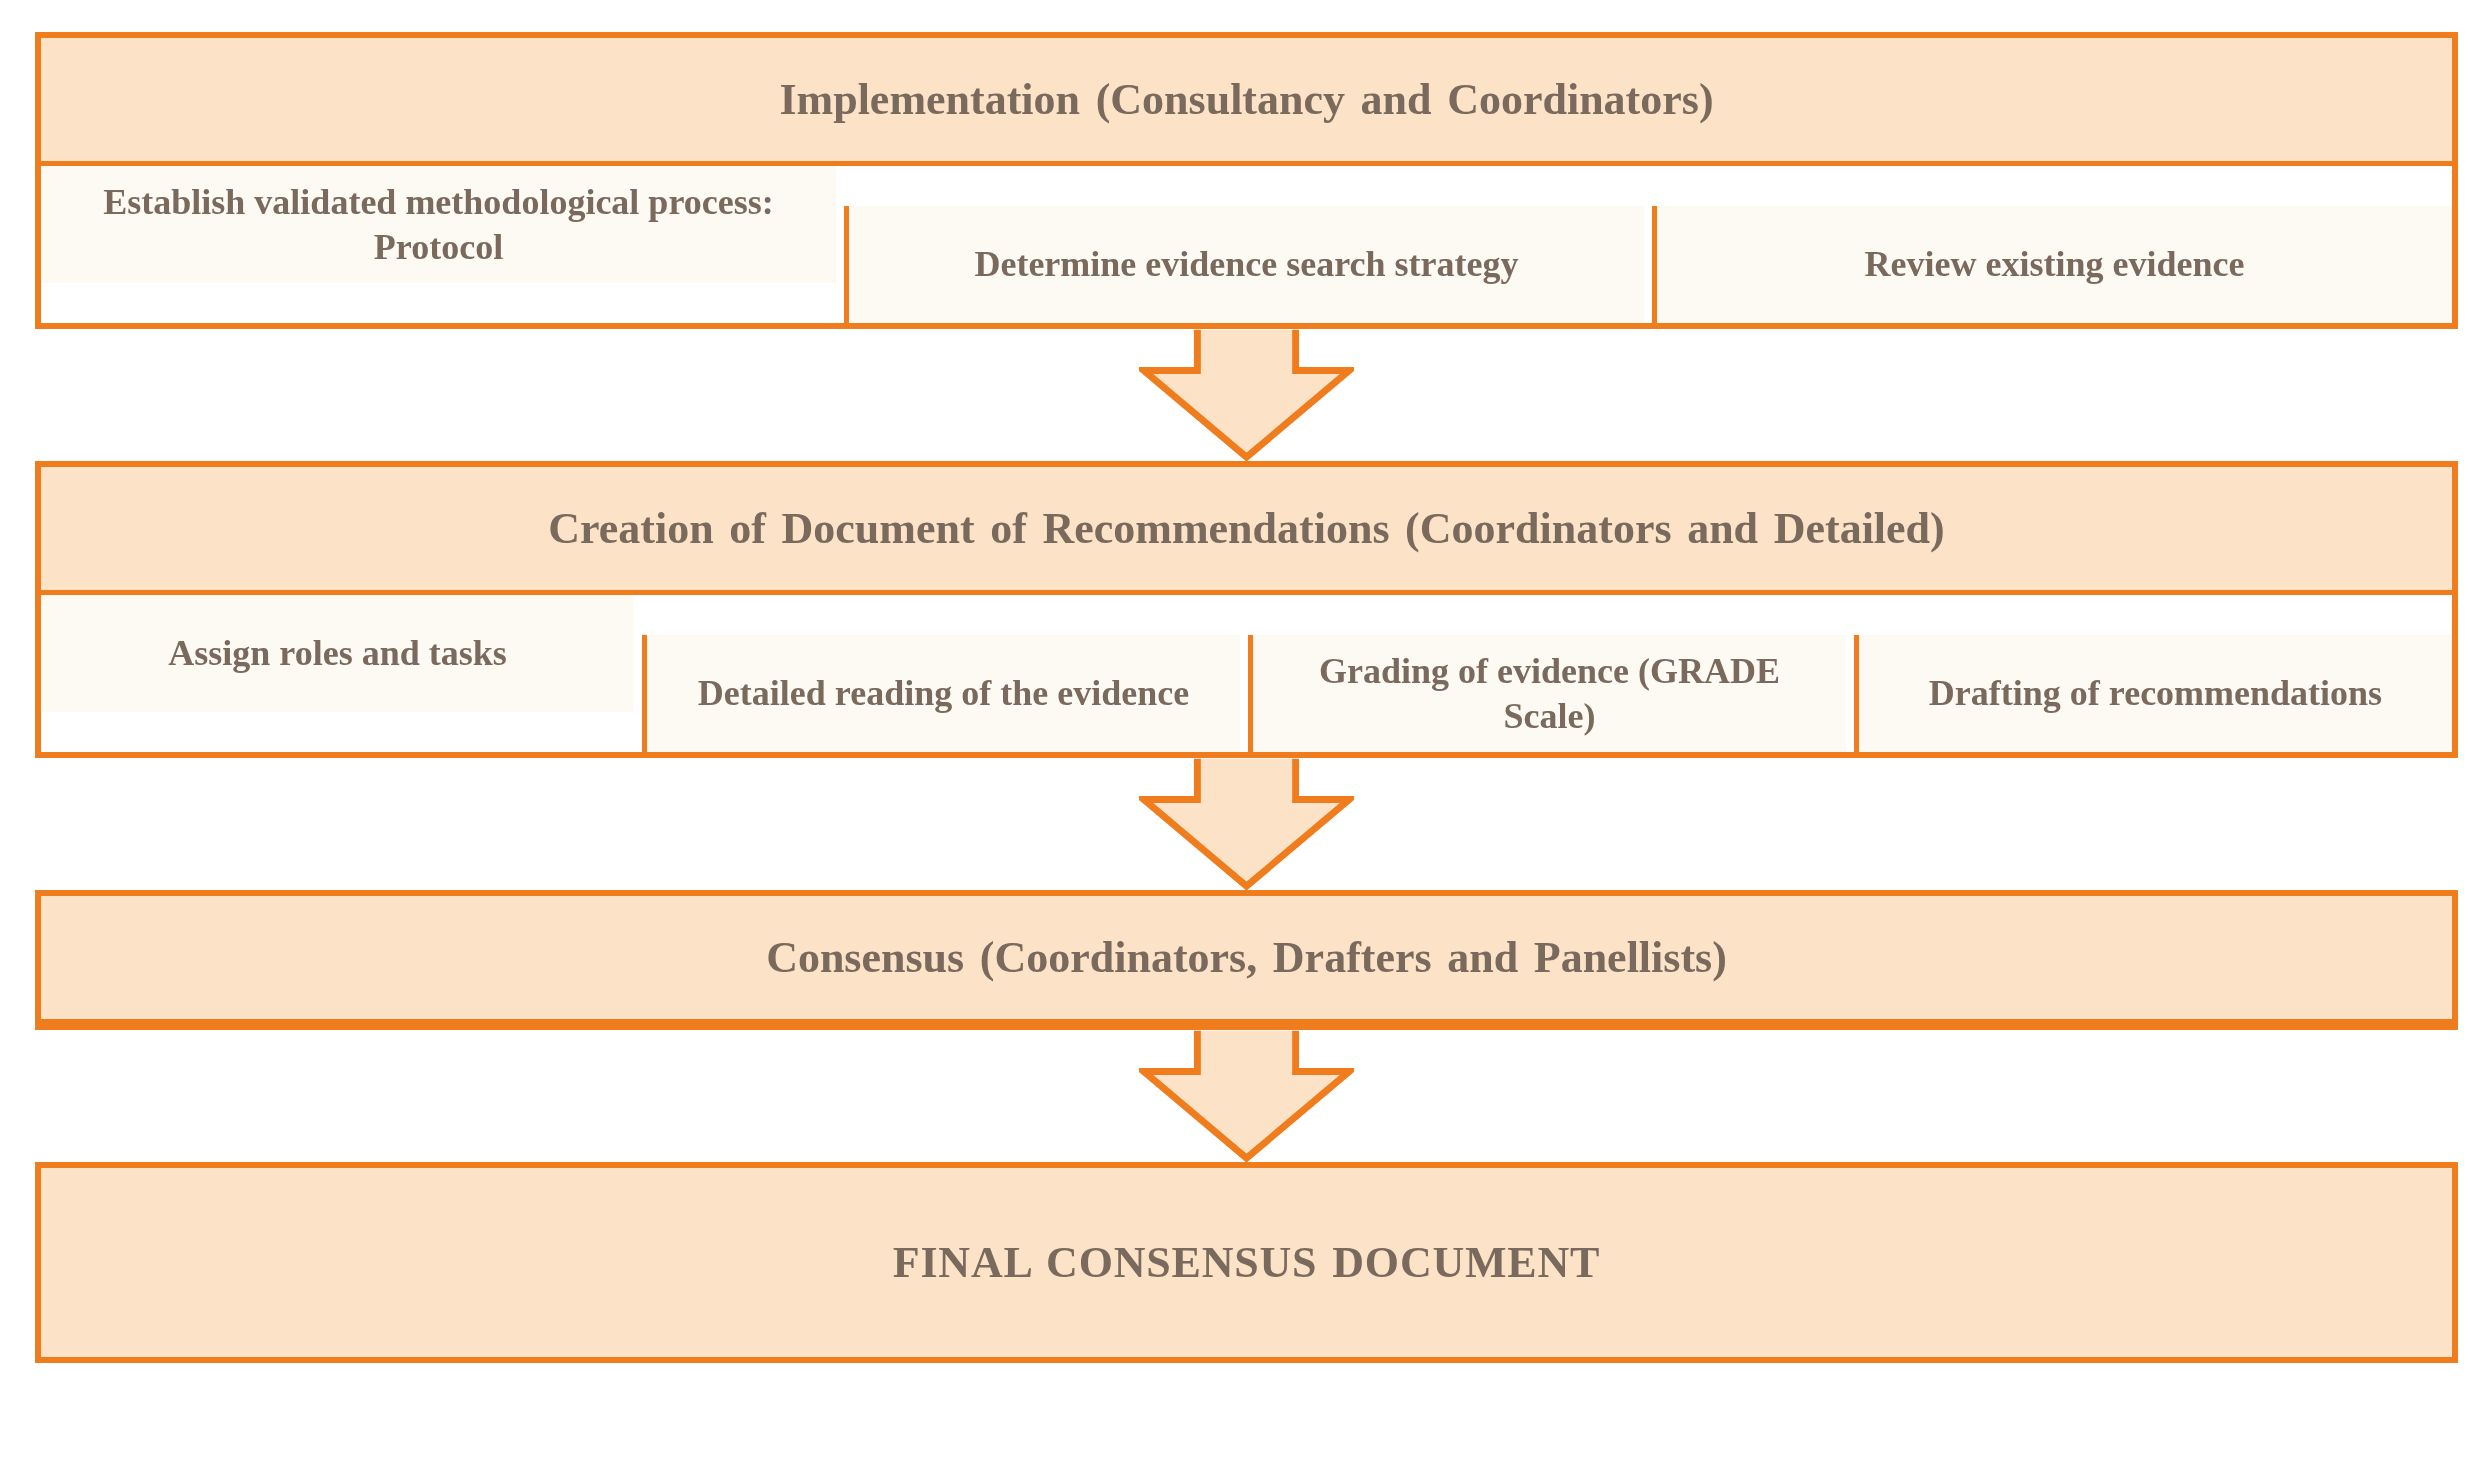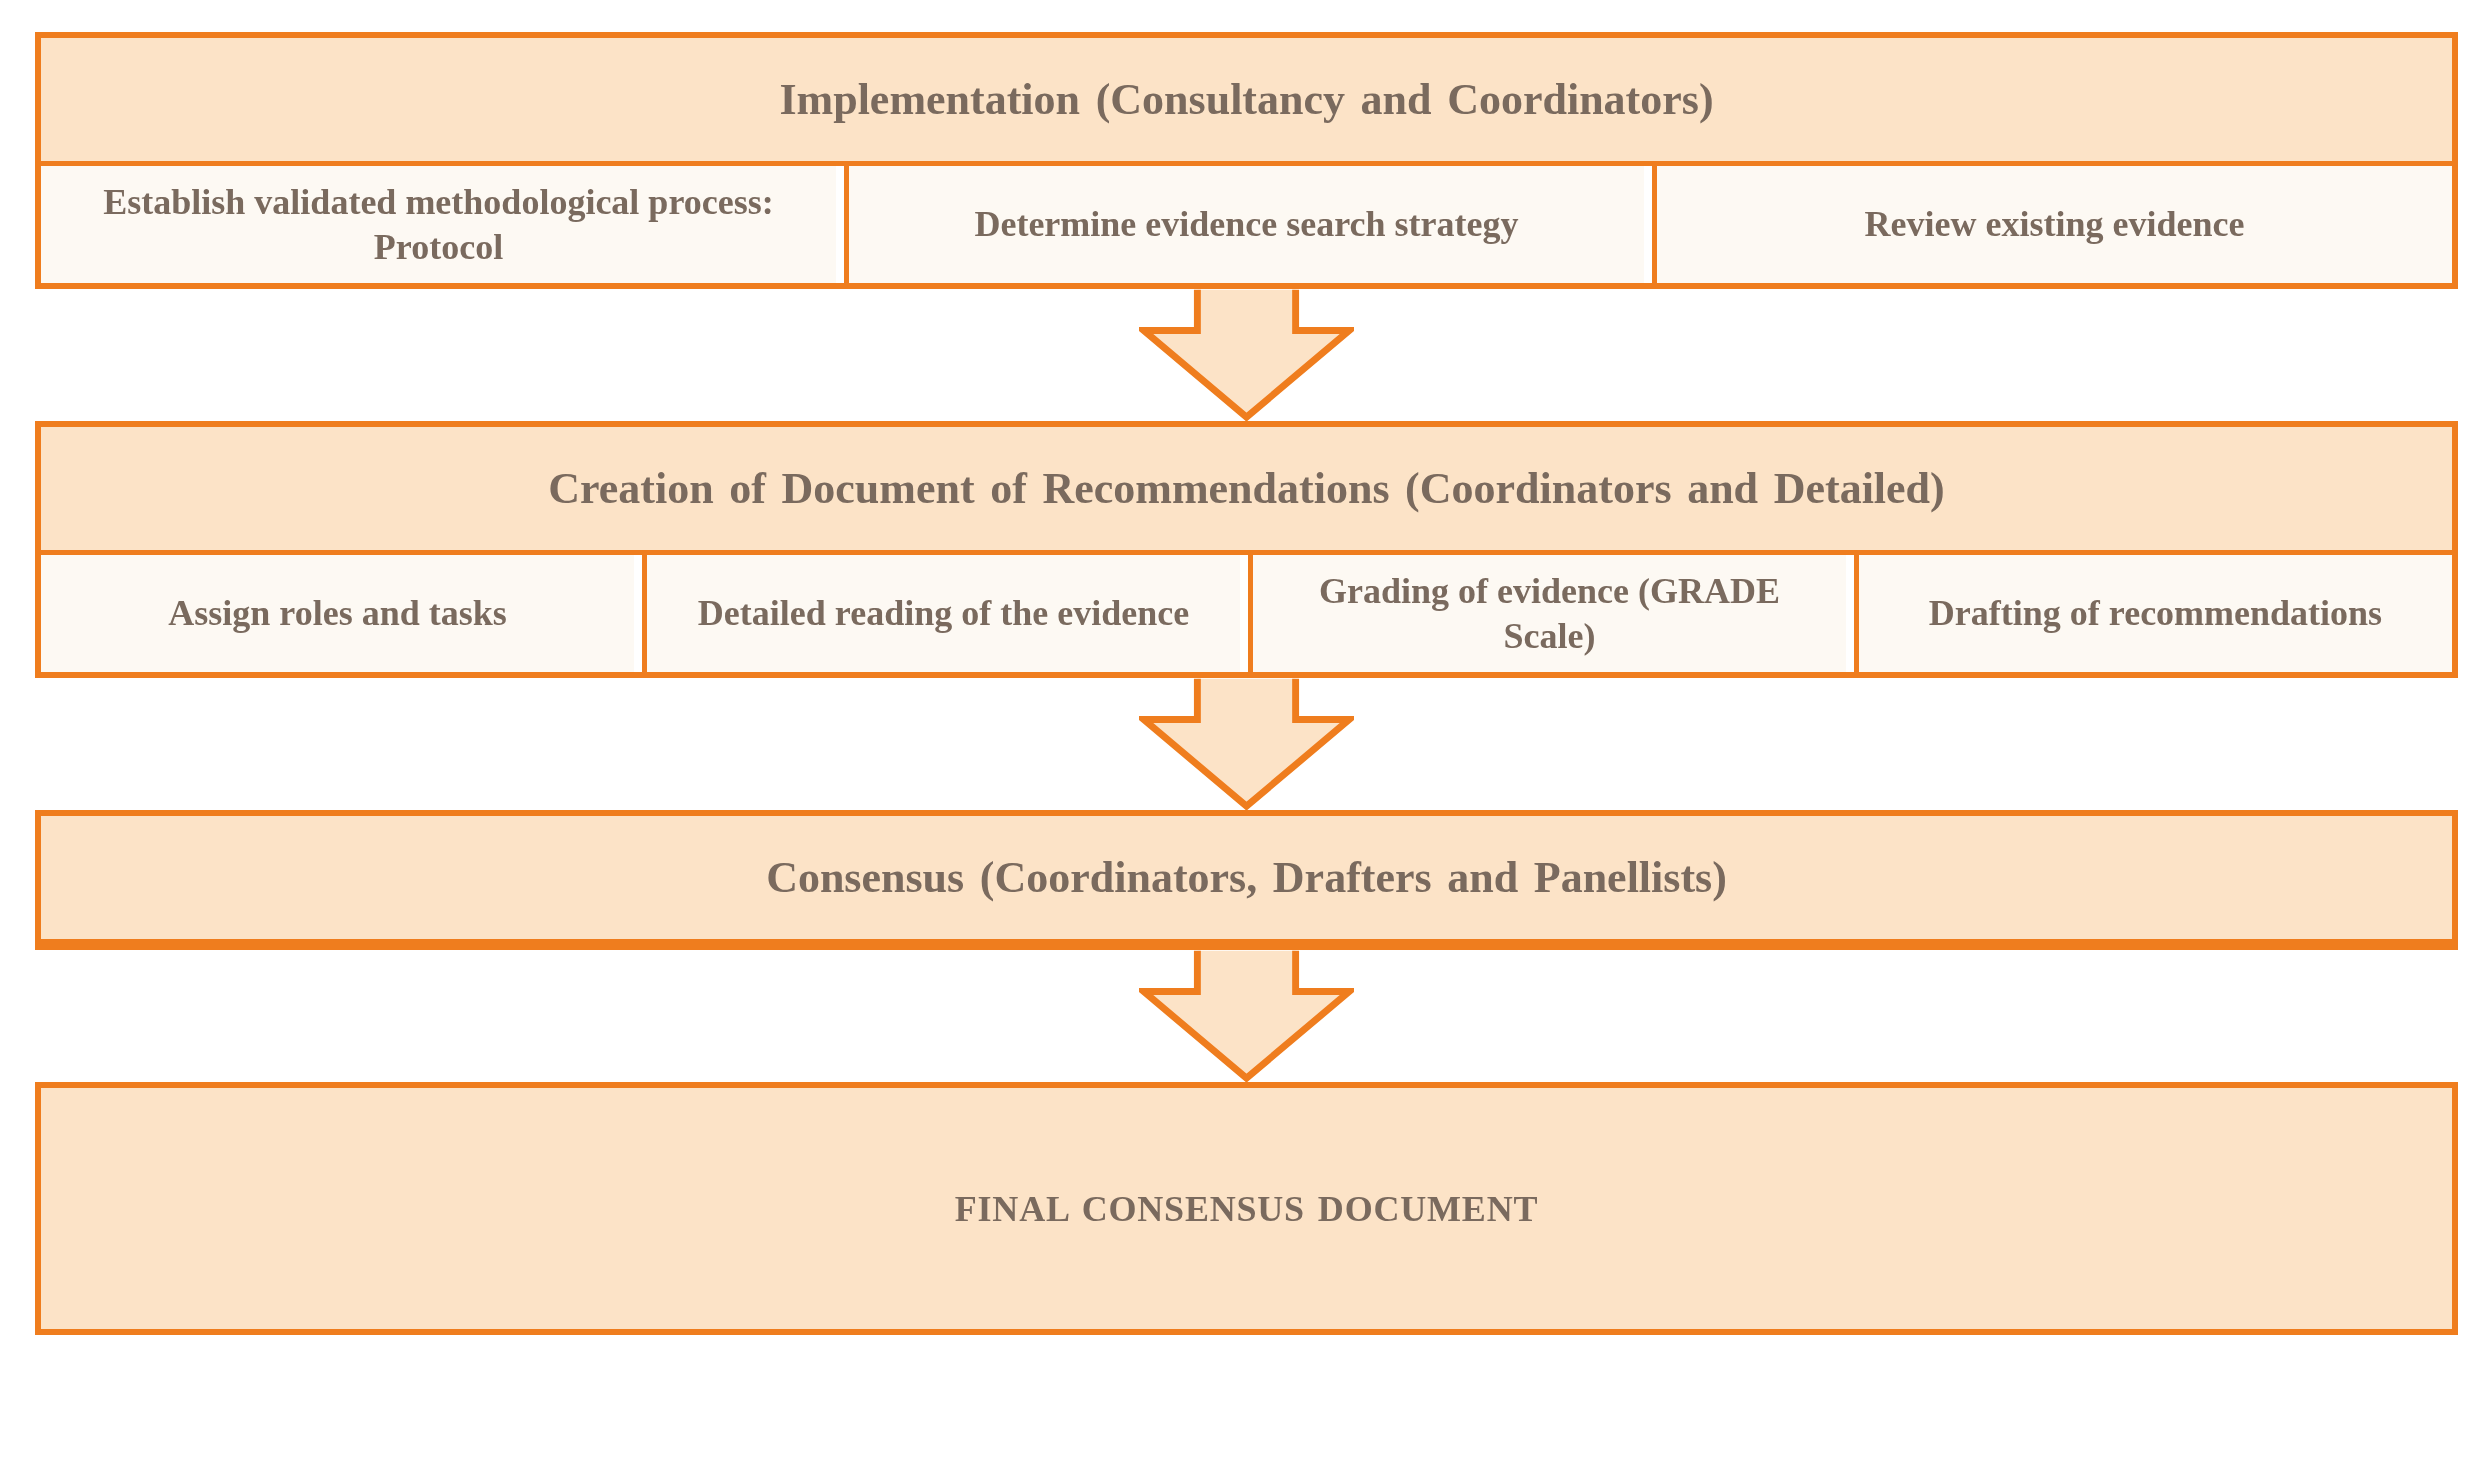--- a/index.html
+++ b/index.html
@@ -55,43 +55,43 @@
     display: flex;
     align-items: center;
     justify-content: center;
     text-align: center;
     font-size: 36px;
     font-weight: bold;
     line-height: 1.25;
     color: var(--text);
     padding: 0 35px;
   }
-  .cell + .cell { border-left: 5.4px solid var(--orange); }
+  .cell + .cell { border-left: 5.4px solid var(--orange); margin-top: 40px; }
   .arrow-wrap {
     height: 132px;
     display: flex;
     justify-content: center;
     align-items: flex-start;
   }
   .arrow-wrap svg { display: block; }
   .arrow-wrap path {
     fill: var(--band-fill);
     stroke: var(--orange);
     stroke-width: 9;
     stroke-linejoin: miter;
   }
   .final-box {
     width: 100%;
-    height: 253px;
+    height: 201px;
     border: 6.1px solid var(--orange);
     background: var(--band-fill);
     display: flex;
     align-items: center;
     justify-content: center;
-    font-size: 36px;
+    font-size: 44px;
     font-weight: bold;
     letter-spacing: 0.8px;
     color: var(--text);
     word-spacing: 3.1px;
   }
 </style>
 </head>
 <body>
 
 <div class="canvas">

